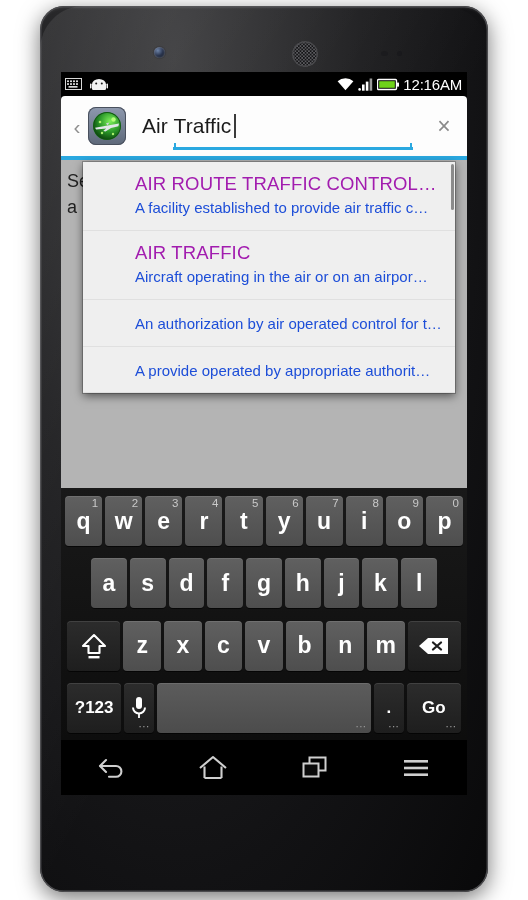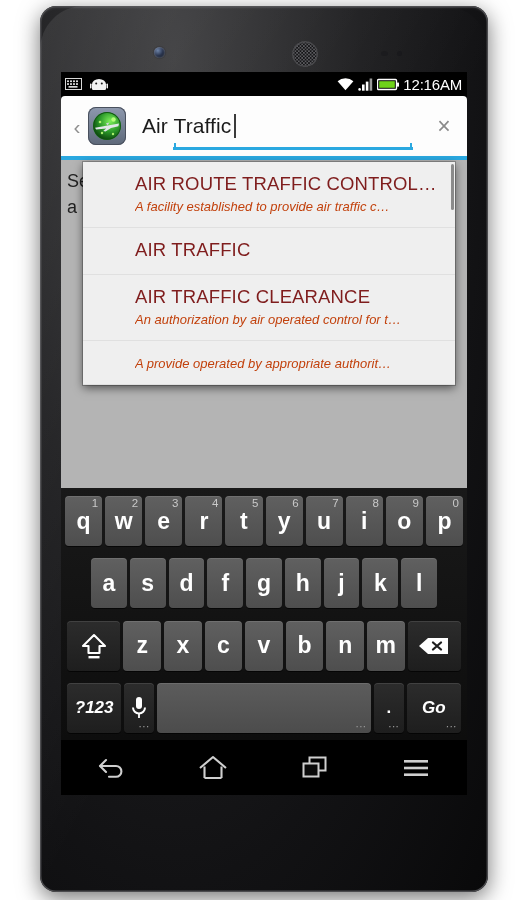--- a/index.html
+++ b/index.html
@@ -6,21 +6,21 @@
   html,body{
     width:528px; height:900px; overflow:hidden;
     background:#ffffff;
     font-family:"Liberation Sans", sans-serif;
   }
 
   
   #device{
     position:absolute; left:40px; top:6px;
     width:448px; height:886px;
-    border-radius:16px;
+    border-radius:24px;
     background:
       radial-gradient(ellipse at 30% 6%, #3a3a3c 0%, #1d1d1f 42%, #121214 70%, #09090a 100%);
     box-shadow:
       inset 0 0 0 1.4px #4b4b4e,
       inset 0 2px 3px rgba(255,255,255,.10),
       0 6px 22px rgba(0,0,0,.55);
   }
   #device-gloss{
     position:absolute; left:0; top:0; width:100%; height:100%;
     border-radius:44px; pointer-events:none;
@@ -138,26 +138,26 @@
     box-shadow:0 3px 9px rgba(0,0,0,.55), 0 0 0 1px rgba(0,0,0,.22);
     overflow:hidden;
   }
   .sugg-item{
     padding:11px 14px 12px 52px;
     border-bottom:1px solid #e0e0e0;
     background:#efefef;
   }
   .sugg-item:last-child{border-bottom:none;}
   .sugg-title{
-    font-size:18.5px; color:#7f1d1d; letter-spacing:.15px;
+    font-size:18.5px; color:#a21caf; letter-spacing:.15px;
     white-space:nowrap; overflow:hidden; line-height:1.2;
   }
   .sugg-desc{
-    font-size:13px; color:#c2410c; margin-top:4px;
-    white-space:nowrap; overflow:hidden; line-height:1.25;font-style:italic;
+    font-size:15px; color:#1d4ed8; margin-top:4px;
+    white-space:nowrap; overflow:hidden; line-height:1.25;
   }
   #sugg-scrollbar{
     position:absolute; right:1px; top:2px; width:3px; height:46px;
     background:rgba(0,0,0,.42); border-radius:2px;
   }
 
   
   #keyboard{
     position:absolute; left:0; bottom:55px; width:100%; height:252px;
     background:linear-gradient(#191919,#0d0d0d);
@@ -177,21 +177,21 @@
   .key .hint{
     position:absolute; top:1px; right:4px;
     font-size:11.5px; font-weight:normal; color:#c9c9c9;
   }
   .key.dark{
     background:linear-gradient(#2c2c2c,#1e1e1e);
     font-size:17px;
   }
   .key.space{flex:5.6 1 0; background:linear-gradient(#5c5c5c,#4c4c4c);}
   .key.narrow{flex:.78 1 0;}
-  .key.wide{flex:1.42 1 0;font-style:italic;}
+  .key.wide{flex:1.42 1 0;}
   .key .dots{
     position:absolute; right:4px; bottom:2px; font-size:8px; color:#9a9a9a;
     letter-spacing:1px; line-height:1;
   }
   #row3, #row4{padding:0 4px;}
   #row1{padding:0 2px;}
   #row2{padding:0 28px;}
 
   
   #navbar{
@@ -293,23 +293,23 @@
       </div>
       <div id="accent-rule"></div>
 
       <div id="suggestions">
         <div class="sugg-item">
           <div class="sugg-title">AIR ROUTE TRAFFIC CONTROL…</div>
           <div class="sugg-desc">A facility established to provide air traffic c…</div>
         </div>
         <div class="sugg-item">
           <div class="sugg-title">AIR TRAFFIC</div>
+          <div class="sugg-desc">Aircraft operating in the air or on an airpor…</div>
         </div>
         <div class="sugg-item">
-          <div class="sugg-title">AIR TRAFFIC CLEARANCE</div>
           <div class="sugg-desc">An authorization by air operated control for t…</div>
         </div>
         <div class="sugg-item">
           <div class="sugg-desc">A provide operated by appropriate authorit…</div>
         </div>
         <div id="sugg-scrollbar"></div>
       </div>
 
       <div id="keyboard">
 

